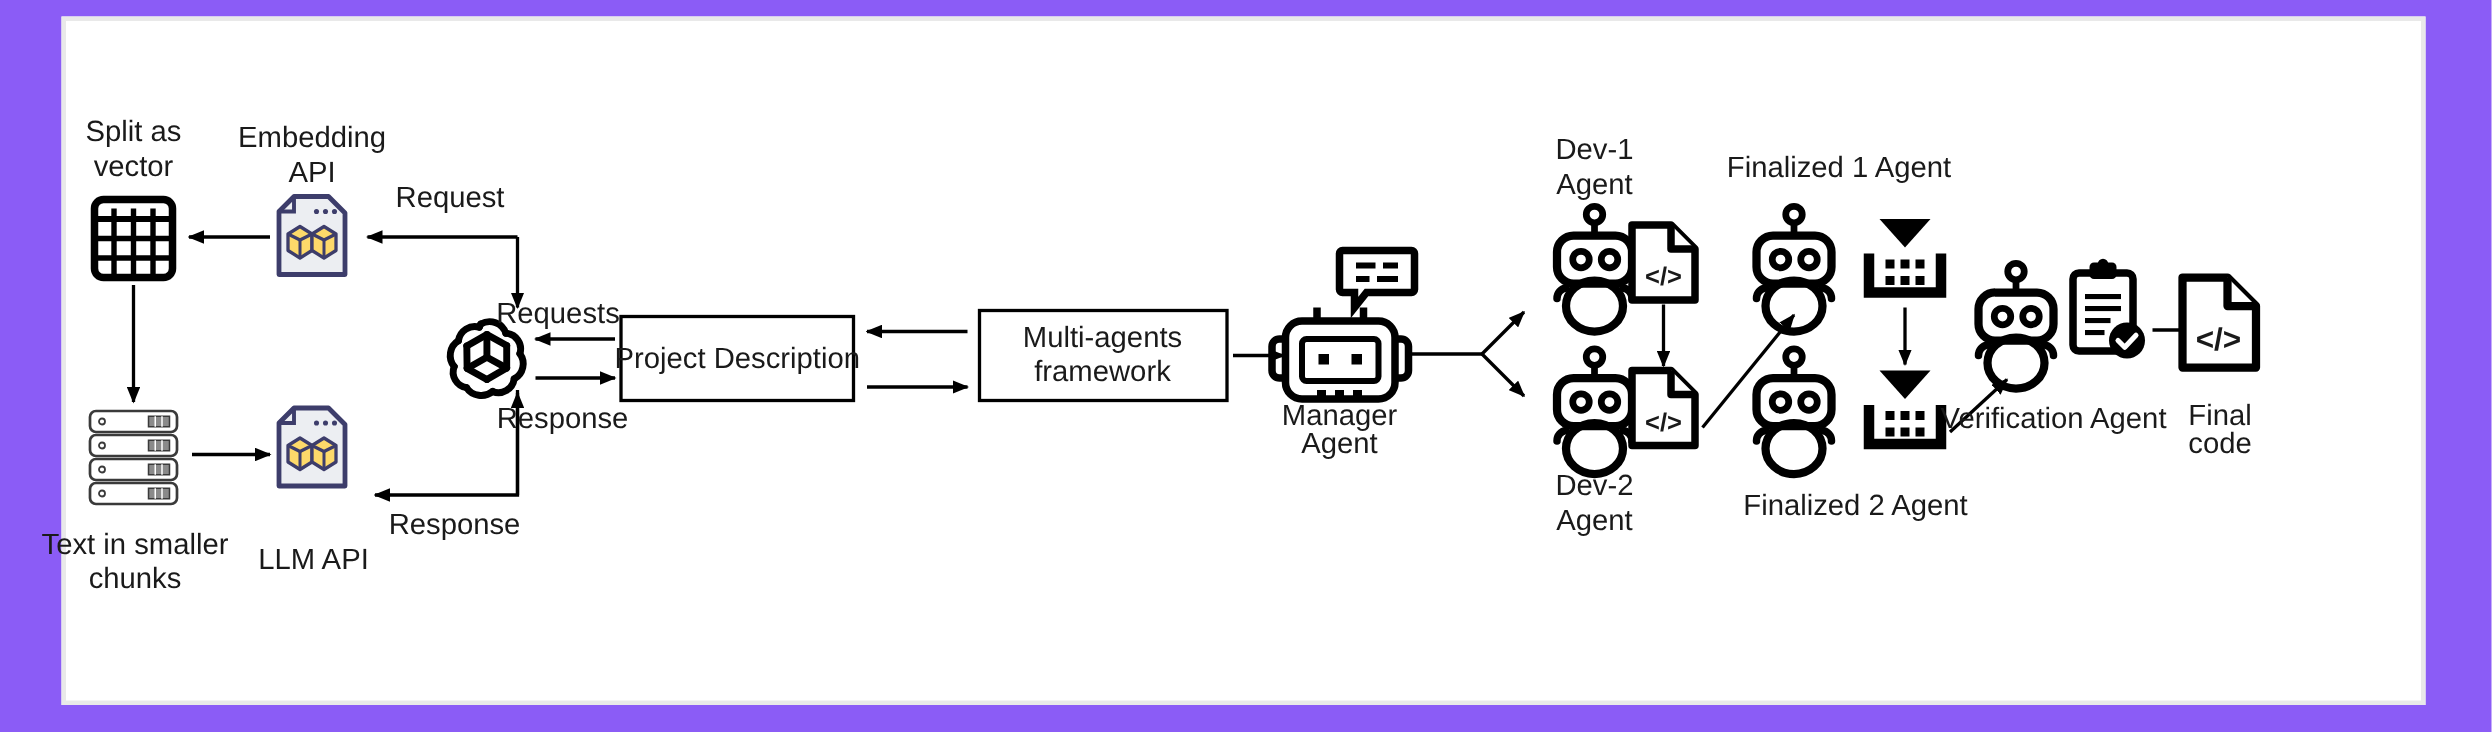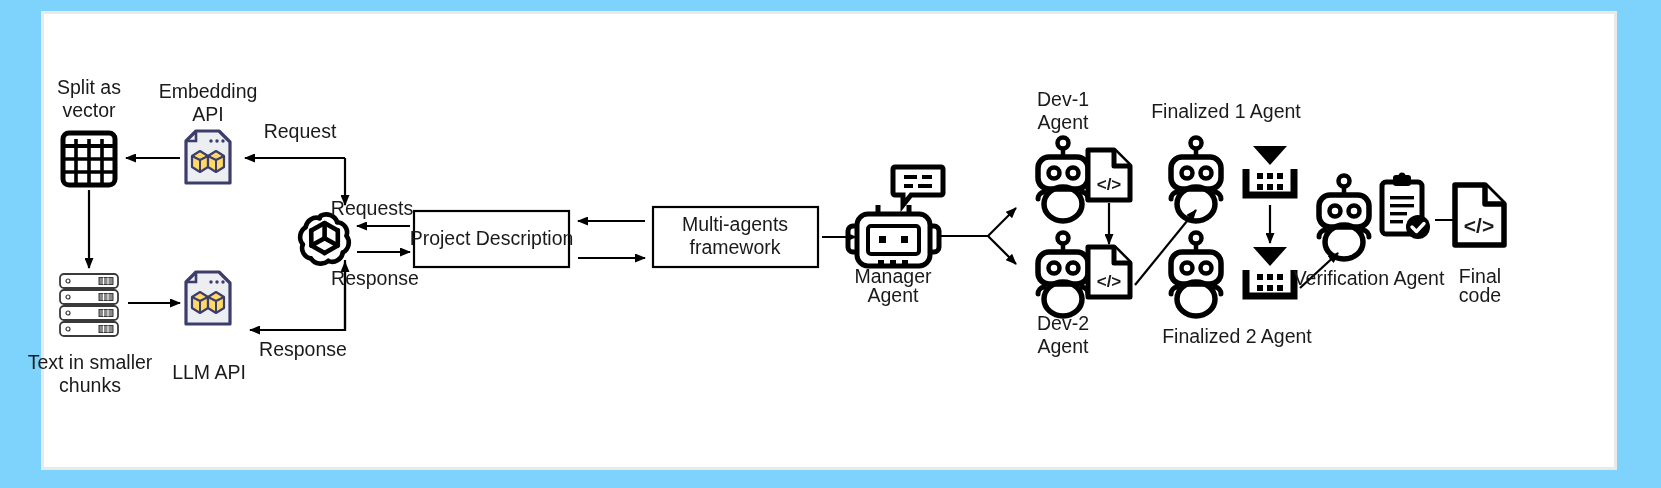--- a/index.html
+++ b/index.html
@@ -10,21 +10,21 @@
   body {
     width: 1661px;
     height: 488px;
     font-family: "Liberation Sans", sans-serif;
     overflow: hidden;
   }
   #canvas {
     position: relative;
     width: 1661px;
     height: 488px;
-    background: #7dd3fc;
+    background: #8b5cf6;
   }
   #frame {
     position: absolute;
     left: 41px;
     top: 11px;
     width: 1576px;
     height: 459px;
     border: 3px solid #e9e9e9;
     background: #ffffff;
     box-sizing: border-box;

